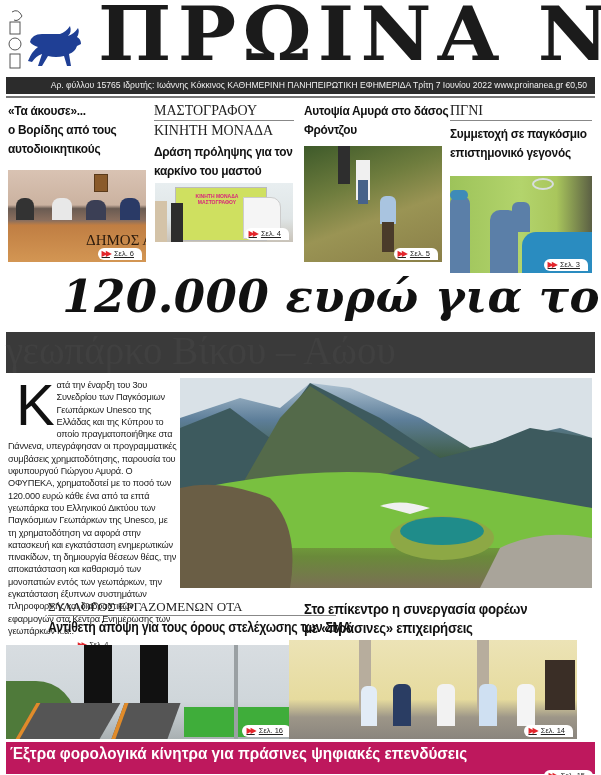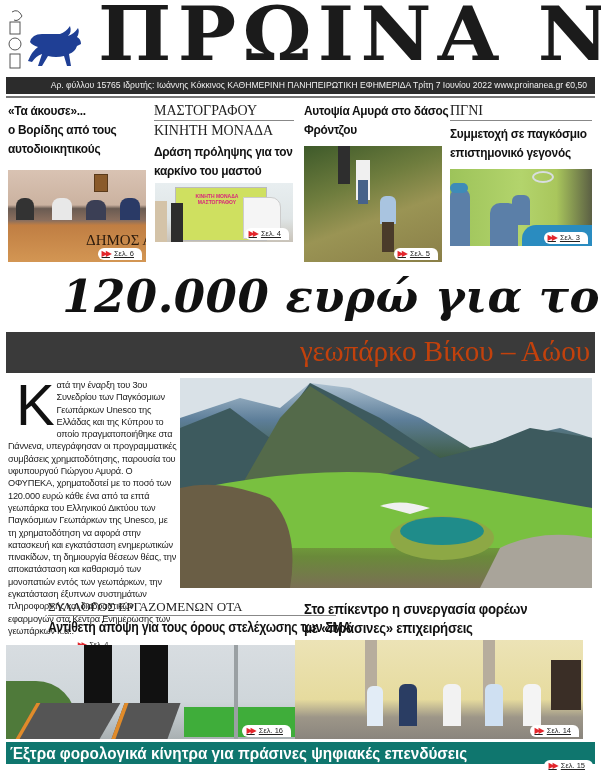--- a/index.html
+++ b/index.html
@@ -15,21 +15,21 @@
   
   .story-headline { font-family:"Liberation Sans Narrow", "Liberation Sans", sans-serif; font-weight:bold; font-size:13.5px; line-height:19px; letter-spacing:-0.3px; transform:scaleX(0.88); transform-origin:left top; white-space:nowrap; color:#111; }
   .kicker { font-family:"Liberation Serif", serif; font-size:14px; line-height:19px; color:#222; border-bottom:1.5px solid #888; white-space:nowrap; }
   .photo { overflow:hidden; }
   .page-ref { position:absolute; right:4px; bottom:2px; background:#fff; border-radius:6px 6px 0 6px; padding:0 8px 0 4px; font-size:7.5px; line-height:12px; color:#222; white-space:nowrap;text-decoration:underline; }
   .page-ref .arrows { color:#e3262c; font-size:8px; letter-spacing:-2px; margin-right:4px; }
 
   
   #main-headline-1 { left:30px; top:268px; width:570px; height:58px; font-family:"DejaVu Serif", serif; font-weight:bold; font-style:italic; font-size:45px; line-height:58px; text-align:right; color:#111; white-space:nowrap; letter-spacing:0.5px; }
   #main-headline-bar { left:6px; top:332px; width:589px; height:41px; background:#3a3a3a; }
-  #main-headline-2 { left:6px; top:328px; width:584px; height:46px; font-family:"Liberation Serif", serif; font-size:29px; line-height:46px; text-align:right; color:#c2410c; white-space:nowrap; }
+  #main-headline-2 { left:6px; top:328px; width:584px; height:46px; font-family:"Liberation Serif", serif; font-size:39px; line-height:46px; color:#404040; white-space:nowrap; }
 
   #lead-text { left:8px; top:379px; width:170px; font-size:9.2px; line-height:12.3px; color:#222; letter-spacing:-0.2px; }
   #dropcap { float:left; font-family:"Liberation Sans", sans-serif; font-size:58px; line-height:48px; margin:2px 2px 0 8px; color:#111; }
 </style>
 </head>
 <body>
 
 <div class="abs" id="masthead-logo">
   <svg width="92" height="66" viewBox="0 0 92 66">
 
@@ -90,21 +90,21 @@
   <div class="abs" style="left:76px;top:50px;width:16px;height:28px;background:#a9c4e0;border-radius:6px 6px 0 0;"></div>
   <div class="abs" style="left:78px;top:76px;width:12px;height:30px;background:#4a3b2a;"></div>
   <div class="page-ref"><span class="arrows">▶▶</span><span>Σελ. 5</span></div>
 </div>
 
 <div class="abs" style="left:450px;top:101px;width:145px;">
   <div class="kicker" style="width:142px;">ΠΓΝΙ</div>
   <div class="story-headline" style="margin-top:3px;">Συμμετοχή σε παγκόσμιο</div>
   <div class="story-headline">επιστημονικό γεγονός</div>
 </div>
-<div class="abs photo" style="left:450px;top:169px;width:142px;height:77px;background:linear-gradient(90deg,#9dc35a 0%,#b3d46c 50%,#a9c65c 75%,#5b5f44 100%);">
+<div class="abs photo" style="left:450px;top:176px;width:142px;height:97px;background:linear-gradient(90deg,#9dc35a 0%,#b3d46c 50%,#a9c65c 75%,#5b5f44 100%);">
   <div class="abs" style="left:0;top:20px;width:20px;height:77px;background:#5b7fa8;border-radius:8px 8px 0 0;"></div>
   <div class="abs" style="left:0;top:14px;width:18px;height:10px;background:#3e8bb8;border-radius:6px;"></div>
   <div class="abs" style="left:40px;top:34px;width:28px;height:63px;background:#5b7fa8;border-radius:10px 10px 0 0;"></div>
   <div class="abs" style="left:62px;top:26px;width:18px;height:30px;background:#5b7fa8;border-radius:6px 6px 0 0;"></div>
   <div class="abs" style="left:72px;top:56px;width:70px;height:41px;background:#2a8cc0;border-radius:14px 0 0 0;"></div>
   <div class="abs" style="left:82px;top:2px;width:18px;height:8px;border:2px solid #d8dde0;border-radius:50%;"></div>
   <div class="page-ref"><span class="arrows">▶▶</span><span>Σελ. 3</span></div>
 </div>
 
 <div class="abs" id="main-headline-1">120.000 ευρώ για το</div>
@@ -142,28 +142,28 @@
   <div class="abs" style="left:112px;top:58px;width:52px;height:36px;background:#555;transform:skewX(-20deg);border-left:4px solid #e08b2a;"></div>
   <div class="abs" style="left:178px;top:62px;width:112px;height:30px;background:#3fad3a;"></div>
   <div class="abs" style="left:228px;top:0;width:4px;height:94px;background:#9aa0a3;"></div>
   <div class="page-ref"><span class="arrows">▶▶</span><span>Σελ. 16</span></div>
 </div>
 
 <div class="abs" style="left:304px;top:599px;width:290px;">
   <div class="story-headline" style="font-size:15px;line-height:19px;">Στο επίκεντρο η συνεργασία φορέων</div>
   <div class="story-headline" style="font-size:15px;line-height:19px;">με «πράσινες» επιχειρήσεις</div>
 </div>
-<div class="abs photo" style="left:295px;top:640px;width:288px;height:99px;background:linear-gradient(180deg,#ece3b6 0%,#e6db9e 60%,#9d9688 78%,#8a857d 100%);">
+<div class="abs photo" style="left:289px;top:640px;width:288px;height:99px;background:linear-gradient(180deg,#ece3b6 0%,#e6db9e 60%,#9d9688 78%,#8a857d 100%);">
   <div class="abs" style="left:70px;top:0;width:12px;height:70px;background:#b7ad9d;"></div>
   <div class="abs" style="left:188px;top:0;width:12px;height:70px;background:#b7ad9d;"></div>
   <div class="abs" style="left:256px;top:20px;width:30px;height:50px;background:#3a2e26;"></div>
   <div class="abs" style="left:72px;top:46px;width:16px;height:40px;background:#e2ecf6;border-radius:6px 6px 0 0;"></div>
   <div class="abs" style="left:104px;top:44px;width:18px;height:42px;background:#2a3d63;border-radius:6px 6px 0 0;"></div>
   <div class="abs" style="left:148px;top:44px;width:18px;height:42px;background:#f2f2f2;border-radius:6px 6px 0 0;"></div>
   <div class="abs" style="left:190px;top:44px;width:18px;height:42px;background:#cfe0f2;border-radius:6px 6px 0 0;"></div>
   <div class="abs" style="left:228px;top:44px;width:18px;height:42px;background:#f4f4f4;border-radius:6px 6px 0 0;"></div>
   <div class="page-ref"><span class="arrows">▶▶</span><span>Σελ. 14</span></div>
 </div>
 
-<div class="abs" style="left:6px;top:742px;width:589px;height:22px;background:#0f766e;">
+<div class="abs" style="left:6px;top:742px;width:589px;height:32px;background:#be185d;">
   <div class="abs" style="left:4px;top:0;height:23px;font-family:'Liberation Sans',sans-serif;font-weight:bold;font-size:17px;line-height:23px;color:#fff;white-space:nowrap;transform:scaleX(0.9);transform-origin:left;">Έξτρα φορολογικά κίνητρα για πράσινες ψηφιακές επενδύσεις</div>
   <div class="page-ref" style="bottom:-8px;right:2px;"><span class="arrows">▶▶</span><span>Σελ. 15</span></div>
 </div>
 
 </body></html>

